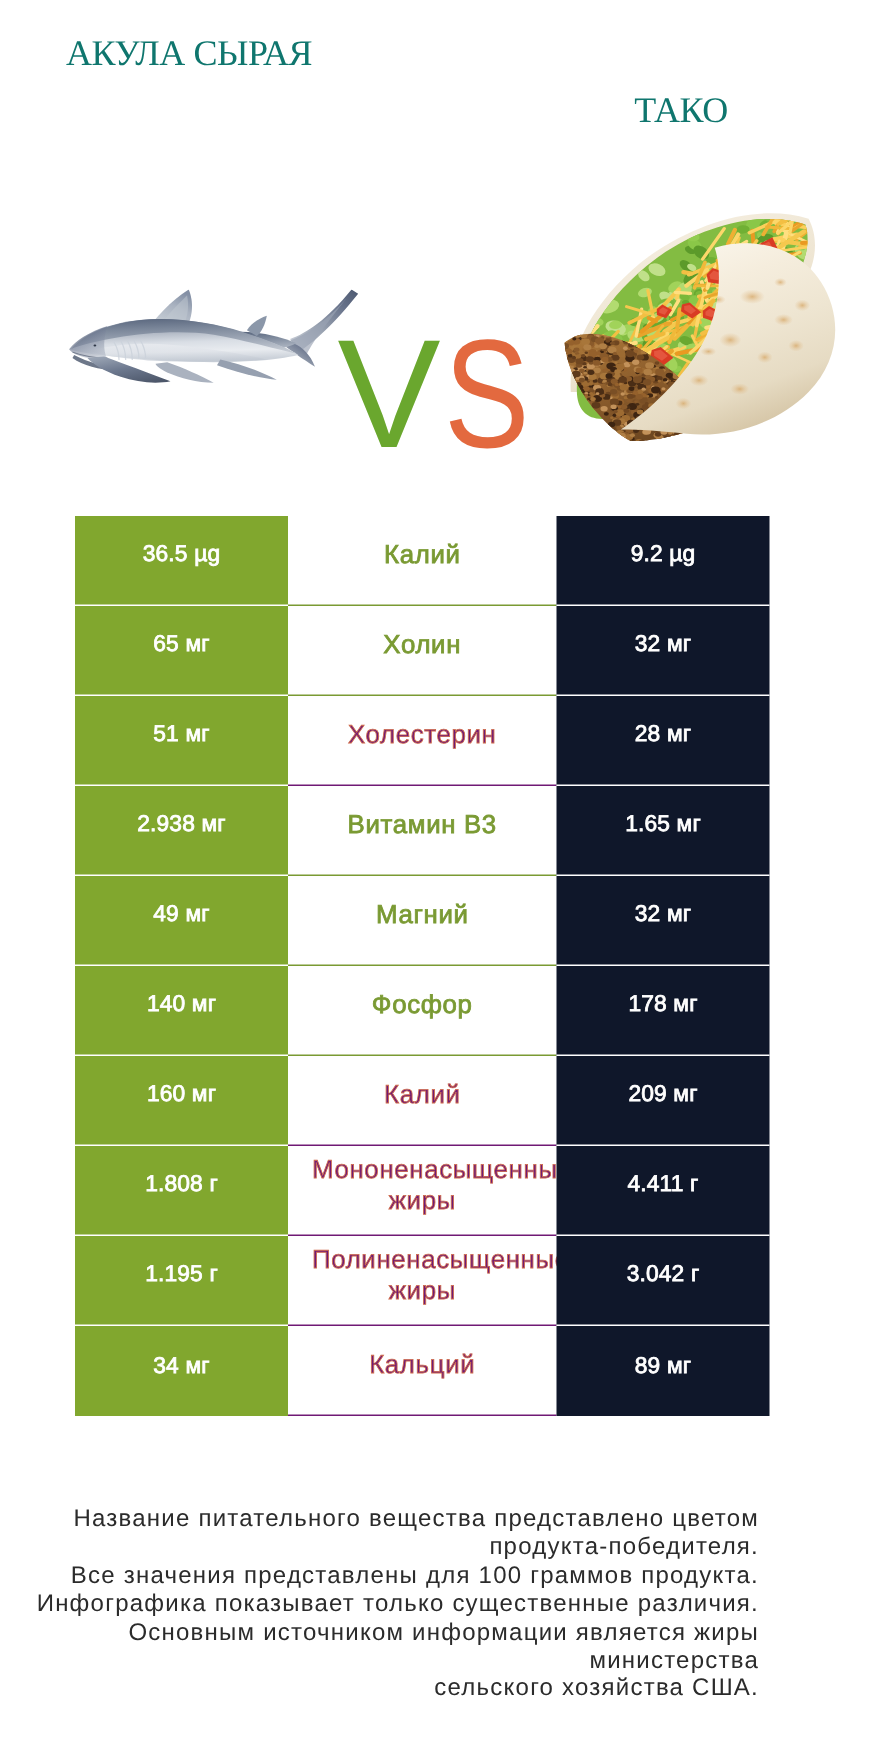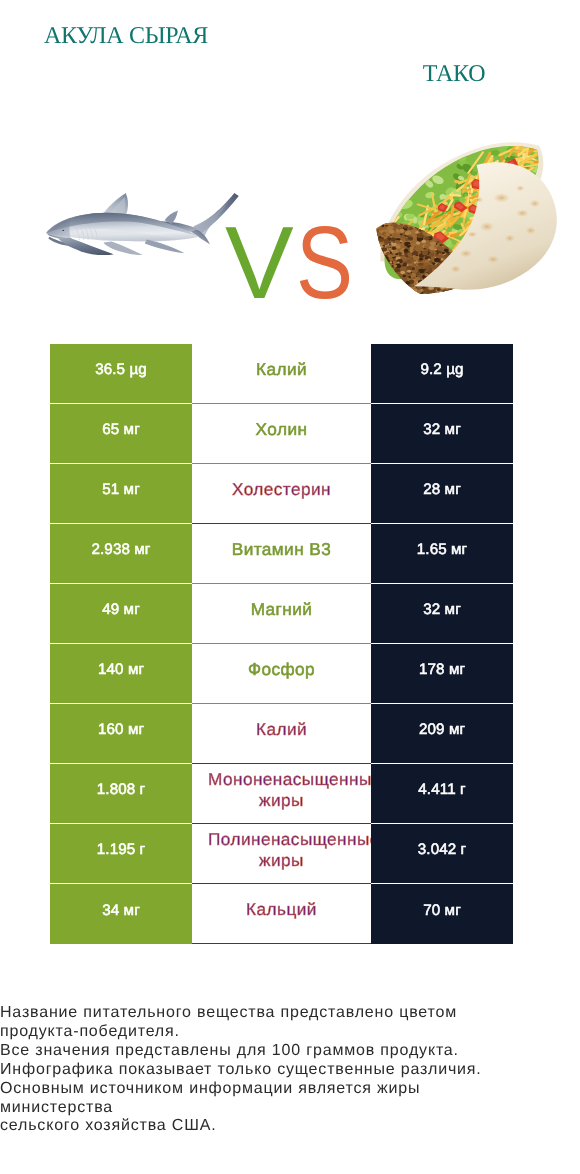--- a/index.html
+++ b/index.html
@@ -40,21 +40,21 @@
         text-align:center;font-size:17.2px;font-weight:400;line-height:21px;letter-spacing:0.45px;white-space:normal;
         position:relative;z-index:1;overflow:visible;padding:0 16px;}
   .cmid > span{display:block;width:147px;text-align:center;position:relative;top:-4px;}
   .cright{width:179px;background:#0f172a;color:#ffffff;border-bottom:1.5px solid #fff;position:relative;z-index:2;-webkit-text-stroke:0.55px #ffffff;}
   .row:last-child .cleft,.row:last-child .cright{border-bottom:none;}
   .row:last-child .cmid{border-bottom:1px solid currentColor;}
   .win-green{color:#7a9a33;-webkit-text-stroke:0.55px #7a9a33;}
   .win-orange{color:#701a75;-webkit-text-stroke:0.55px #cf6a4a;}
 
   
-  .note{position:absolute;left:0;top:1004px;width:506px;text-align:left;
+  .note{position:absolute;left:0;top:1004px;width:506px;text-align:right;
         color:#2b2b2b;font-size:16.0px;line-height:18.9px;letter-spacing:0.82px;}
 </style>
 </head>
 <body>
 
 <div class="page">
 
   <div class="title-block">
     <div class="title-cell" id="title-left">
       <div class="title">АКУЛА СЫРАЯ</div>
@@ -1680,21 +1680,21 @@
         </div>
       </div>
       <div class="row">
         <div class="cell cleft">
           <span>34 мг</span>
         </div>
         <div class="cell cmid win-orange">
           <span>Кальций</span>
         </div>
         <div class="cell cright">
-          <span>70 мг</span>
+          <span>89 мг</span>
         </div>
       </div>
     </div>
 
   <div class="note" id="footnote">
       <div>Название питательного вещества представлено цветом</div>
       <div>продукта-победителя.</div>
       <div>Все значения представлены для 100 граммов продукта.</div>
       <div>Инфографика показывает только существенные различия.</div>
       <div>Основным источником информации является жиры министерства</div>

